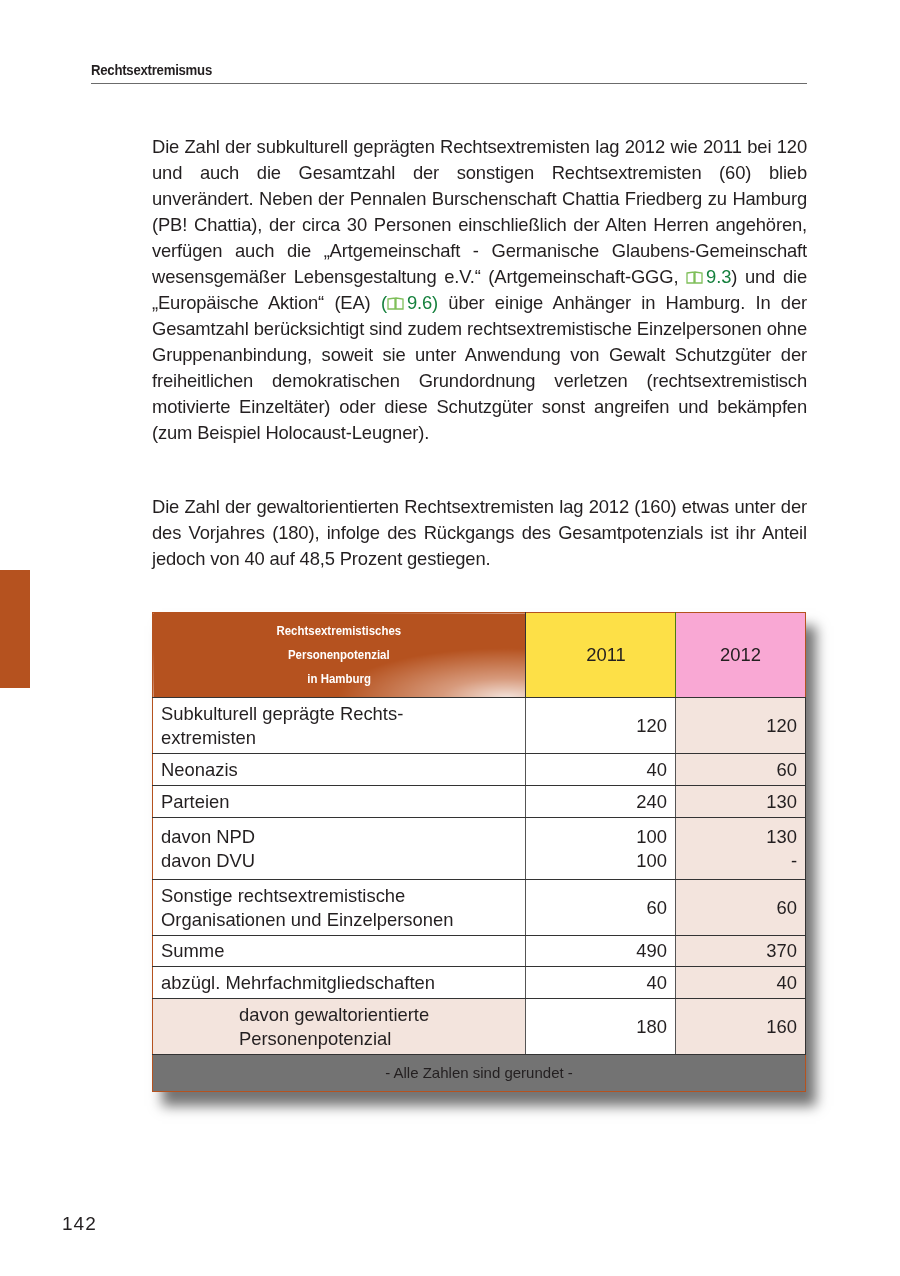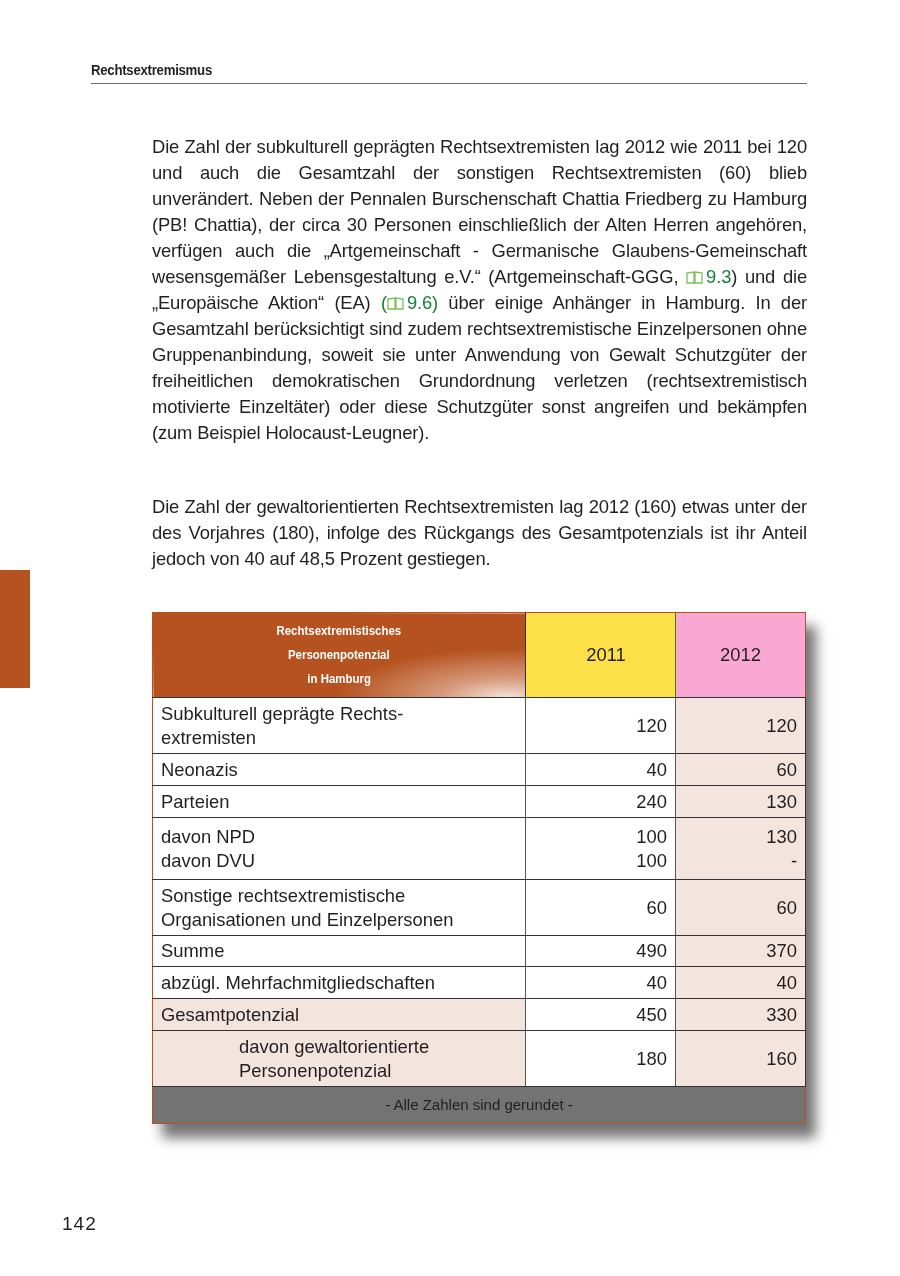--- a/index.html
+++ b/index.html
@@ -120,25 +120,20 @@
     <tr style="height:31px">
       <td class="label">Summe</td>
       <td class="v2011">490</td>
       <td class="v2012">370</td>
     </tr>
     <tr style="height:32px">
       <td class="label">abzügl. Mehrfachmitgliedschaften</td>
       <td class="v2011">40</td>
       <td class="v2012">40</td>
     </tr>
-    <tr class="shaded" style="height:32px">
-      <td class="label">Gesamtpotenzial</td>
-      <td class="v2011">450</td>
-      <td class="v2012">330</td>
-    </tr>
     <tr class="shaded" style="height:56px">
       <td class="label indent"><span>davon gewaltorientierte</span><br><span>Personenpotenzial</span></td>
       <td class="v2011">180</td>
       <td class="v2012">160</td>
     </tr>
     <tr>
       <td class="footer" colspan="3">- Alle Zahlen sind gerundet -</td>
     </tr>
   </tbody>
     </table>

